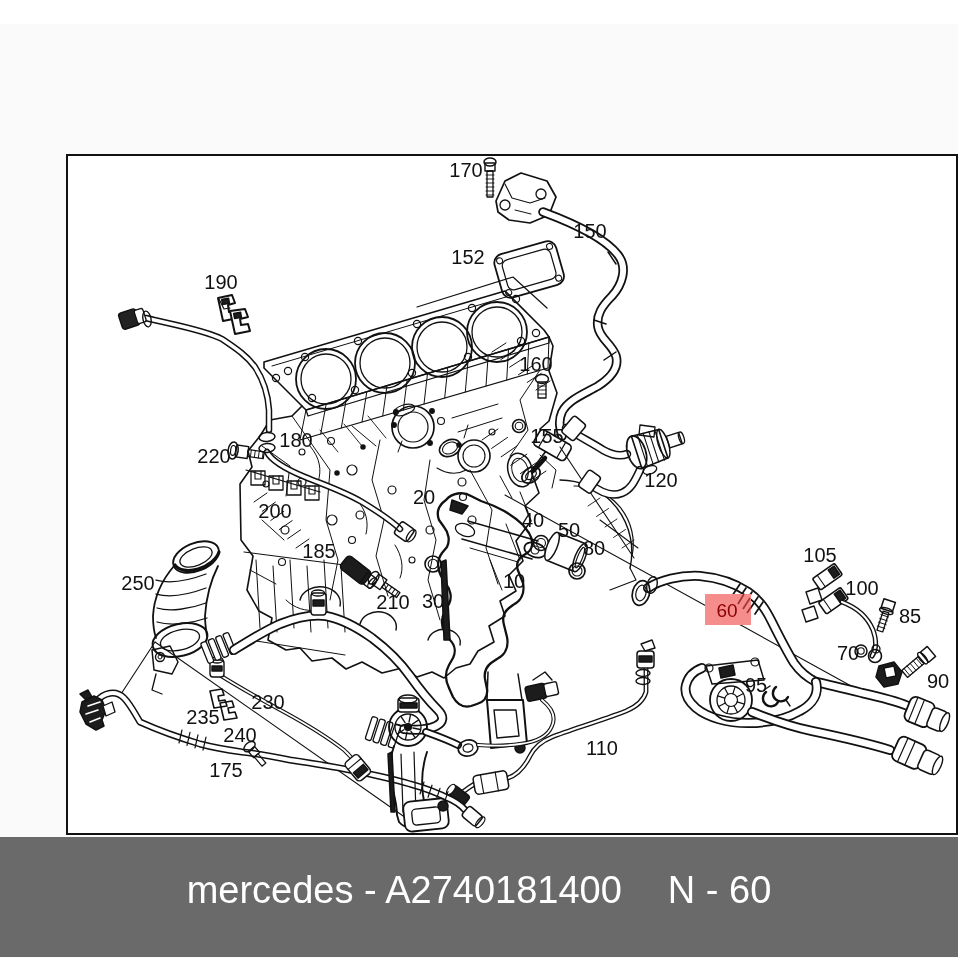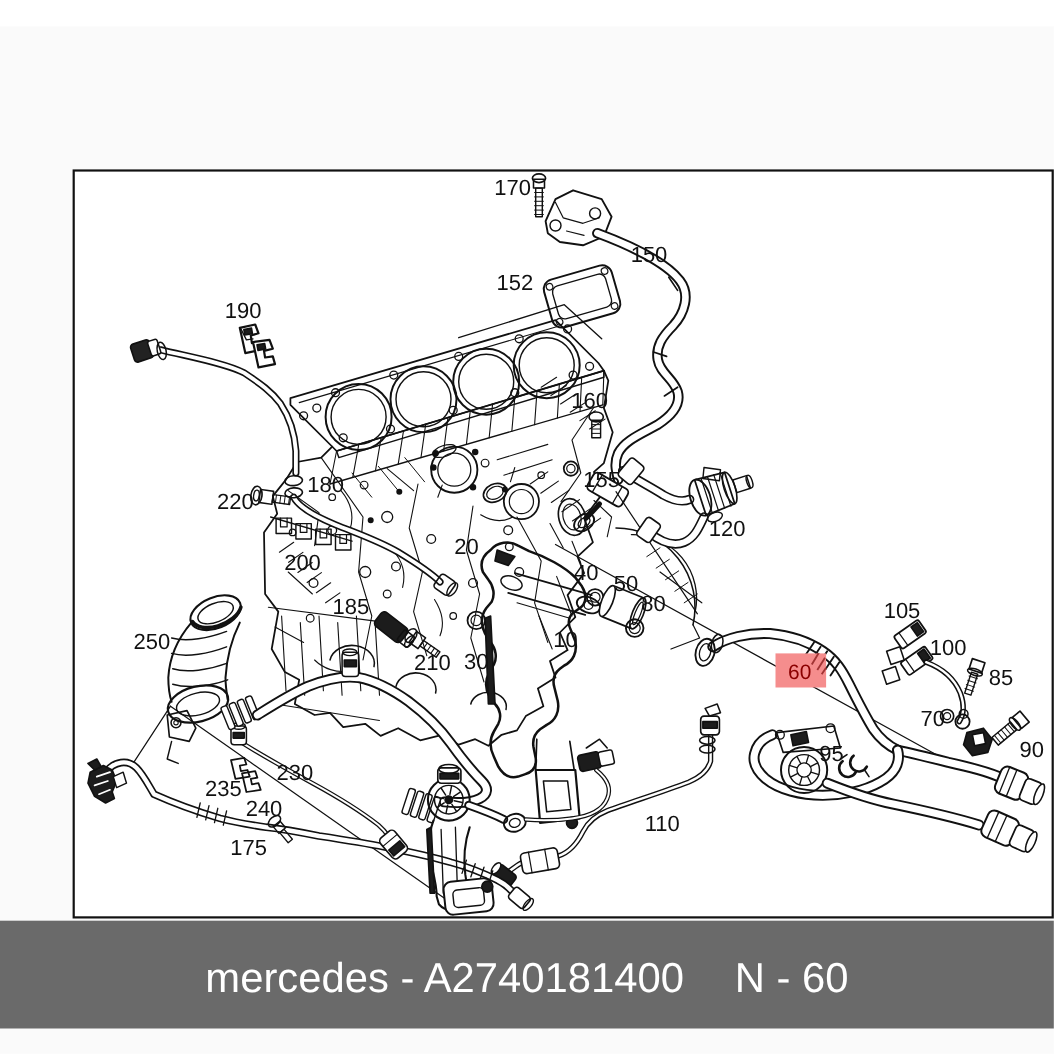--- a/index.html
+++ b/index.html
@@ -1,18 +1,18 @@
 <!DOCTYPE html>
 <html><head>
 <meta charset="utf-8">
 <style>
   html,body{margin:0;padding:0;width:958px;height:958px;background:#fafafa;overflow:hidden;}
   #topstrip{position:absolute;left:0;top:0;width:958px;height:24px;background:#ffffff;}
   #box{position:absolute;left:66px;top:154px;width:892px;height:681px;box-sizing:border-box;border:2px solid #111;background:#ffffff;}
-  #bar{position:absolute;left:0;top:837px;width:958px;height:98px;background:#6a6a6a;}
+  #bar{position:absolute;left:0;top:837px;width:958px;height:120px;background:#6a6a6a;}
   #bar .t{position:absolute;left:0;top:0;width:958px;height:93px;line-height:107px;text-align:center;font-family:"Liberation Sans",sans-serif;font-size:38px;color:#ffffff;white-space:pre;}
   #art{position:absolute;left:0;top:0;width:958px;height:958px;}
   svg text{font-family:"Liberation Sans",sans-serif;font-size:20px;fill:#111;}
 </style>
 </head>
 <body>
 <div id="topstrip"></div>
 <div id="box"></div>
 <div id="bar">
     <div class="t">mercedes - A2740181400<span style="display:inline-block;width:46px"></span>N - 60</div>

